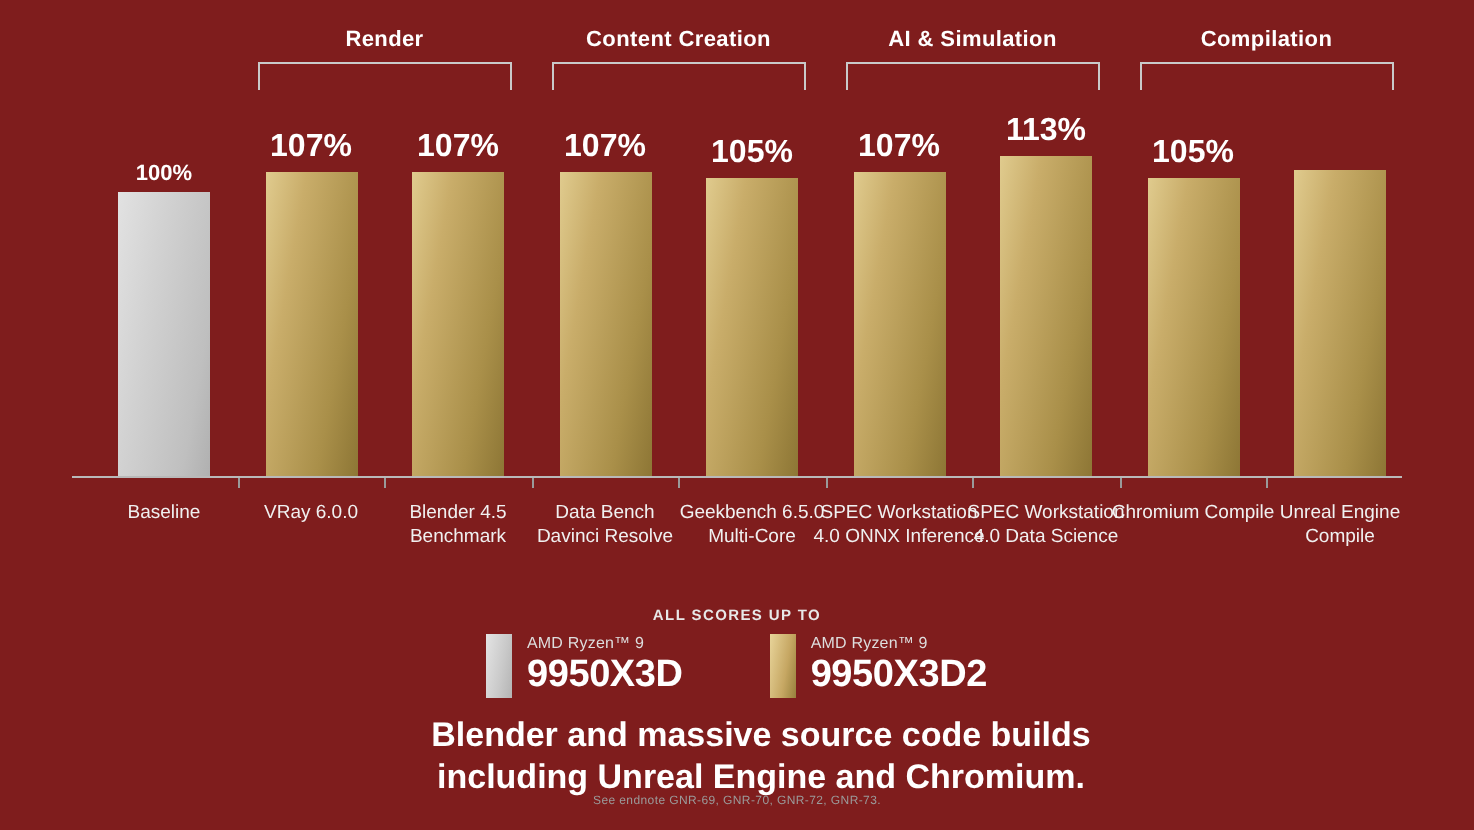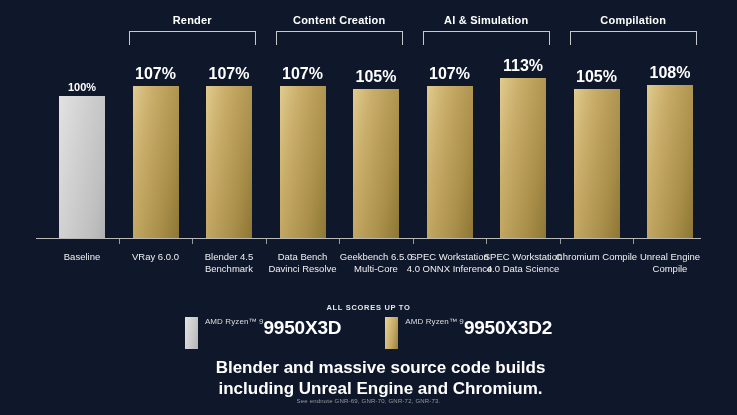--- a/index.html
+++ b/index.html
@@ -12,21 +12,21 @@
     height: 415px;
     overflow: hidden;
     font-family: "Liberation Sans", sans-serif;
     color: #ffffff;
     position: relative;
   }
   #slide {
     position: relative;
     width: 737px;
     height: 415px;
-    background: #0f172a;
+    background: #7f1d1d;
   }
 
   
   .group-bracket {
     position: absolute;
     box-sizing: border-box;
     border-top: 1px solid #c9c9c9;
     border-left: 1px solid #c9c9c9;
     border-right: 1px solid #c9c9c9;
     height: 14px;
@@ -142,21 +142,21 @@
     height: 32px;
   }
   .legend-swatch.gray {
     background: linear-gradient(100deg, #e4e4e4 0%, #c9c9c9 60%, #b4b4b4 100%);
   }
   .legend-swatch.gold {
     background: linear-gradient(100deg, #e8d49a 0%, #c6a763 60%, #97803c 100%);
   }
   .legend-text {
     display: flex;
-    flex-direction: row;
+    flex-direction: column;
     justify-content: flex-start;
   }
   .legend-brand {
     font-size: 8px;
     color: #dedede;
     line-height: 10px;
     letter-spacing: 0.1px;
   }
   .legend-model {
     font-size: 19px;
@@ -232,21 +232,20 @@
       <div class="bar-slot" style="left: 500px;">
         <div class="bar gold" title="SPEC Workstation 4.0 Data Science — 113%" style="height: 160.46px;"></div>
         <div class="bar-value" style="bottom: 170.46px;">113%</div>
       </div>
       <div class="bar-slot" style="left: 573.5px;">
         <div class="bar gold" title="Chromium Compile — 105%" style="height: 149.1px;"></div>
         <div class="bar-value" style="bottom: 159.1px;">105%</div>
       </div>
       <div class="bar-slot" style="left: 647px;">
         <div class="bar gold" title="Unreal Engine Compile — 108%" style="height: 153.36px;"></div>
-        <div class="bar-value" style="bottom: 163.36px;">108%</div>
       </div>
     </div>
 
   <div id="axis-line"></div>
   <div id="ticks-layer">
       <div class="axis-tick" style="left: 118.75px;"></div>
       <div class="axis-tick" style="left: 192.25px;"></div>
       <div class="axis-tick" style="left: 265.75px;"></div>
       <div class="axis-tick" style="left: 339.25px;"></div>
       <div class="axis-tick" style="left: 412.75px;"></div>

